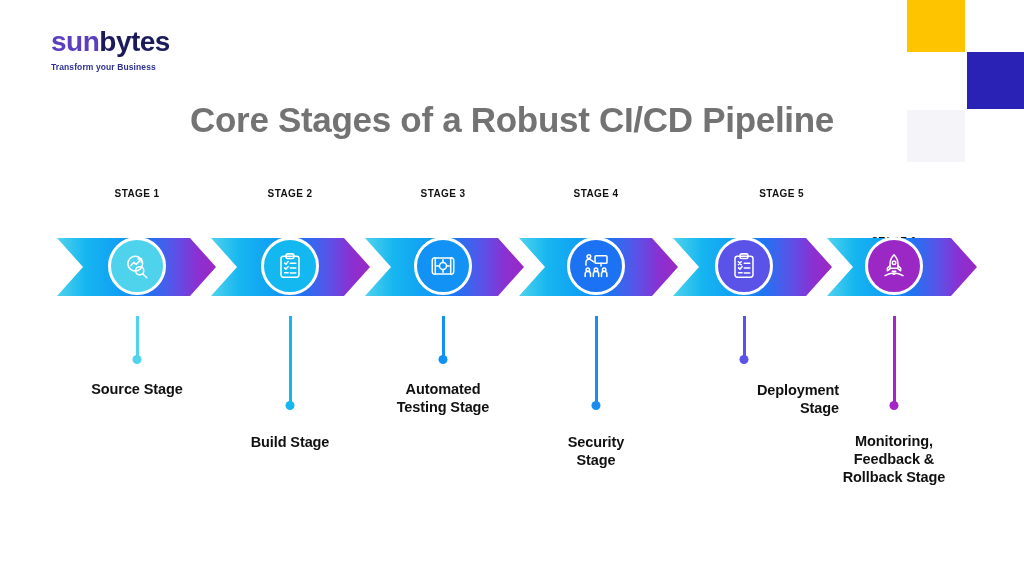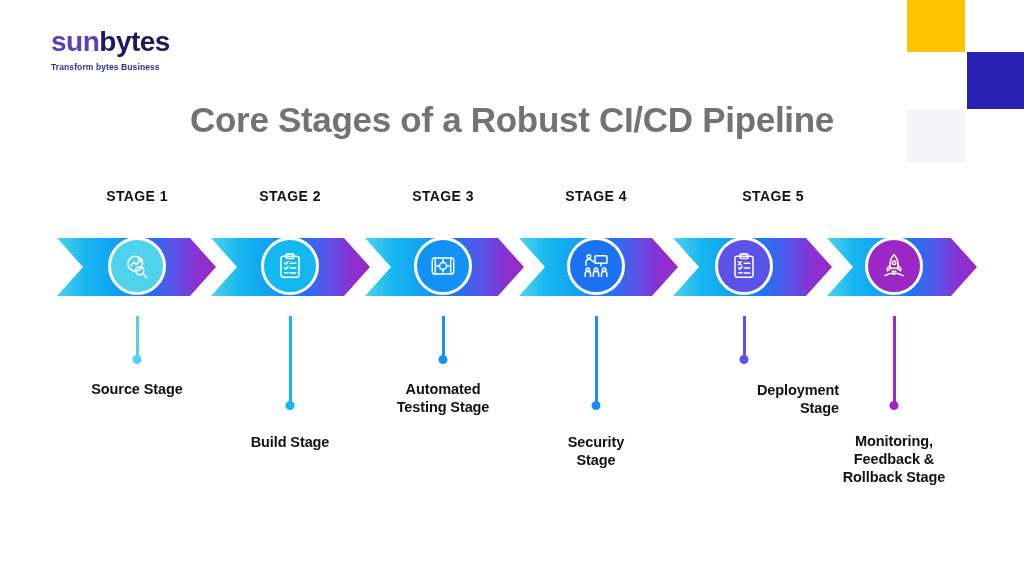--- a/index.html
+++ b/index.html
@@ -42,21 +42,21 @@
     font-size:35px; font-weight:700; color:#111111;
     letter-spacing:-0.3px;
   }
 
   
   #stage-numbers {
     position:absolute; left:57px; top:188px; width:920px; height:22px;
   }
   .stage-number {
     position:absolute; top:0; width:120px; text-align:center;
-    font-size:14px; font-weight:700; color:#111111;
+    font-size:10px; font-weight:700; color:#111111;
     letter-spacing:0.4px;
   }
 
   
   #band { position:absolute; left:0; top:236px; width:1024px; height:62px; }
   #band svg { display:block; }
 
   
   .icon-circle {
     position:absolute; width:58px; height:58px; border-radius:50%;
@@ -84,21 +84,21 @@
 <body>
 
 <div id="stage">
 
   <div class="deco" id="deco-yellow" style="background: rgb(255, 196, 0);"></div>
   <div class="deco" id="deco-blue" style="background: rgb(42, 34, 180);"></div>
   <div class="deco" id="deco-gray" style="background: rgb(245, 244, 248);"></div>
 
   <div id="logo">
     <div id="logo-wordmark"><span id="logo-sun" style="color: rgb(91, 63, 191);">sun</span><span id="logo-bytes" style="color: rgb(27, 27, 92);">bytes</span></div>
-    <div id="logo-tagline" style="color: rgb(46, 49, 146);">Transform bytes Business</div>
+    <div id="logo-tagline" style="color: rgb(46, 49, 146);">Transform your Business</div>
   </div>
 
   <div id="title" style="color: #737373;">Core Stages of a Robust CI/CD Pipeline</div>
 
   <div id="stage-numbers">
       <div class="stage-number" style="left: 20px;">STAGE 1</div>
       <div class="stage-number" style="left: 173px;">STAGE 2</div>
       <div class="stage-number" style="left: 326px;">STAGE 3</div>
       <div class="stage-number" style="left: 479px;">STAGE 4</div>
       <div class="stage-number" style="left: 627px; text-align: right;">STAGE 5</div>

